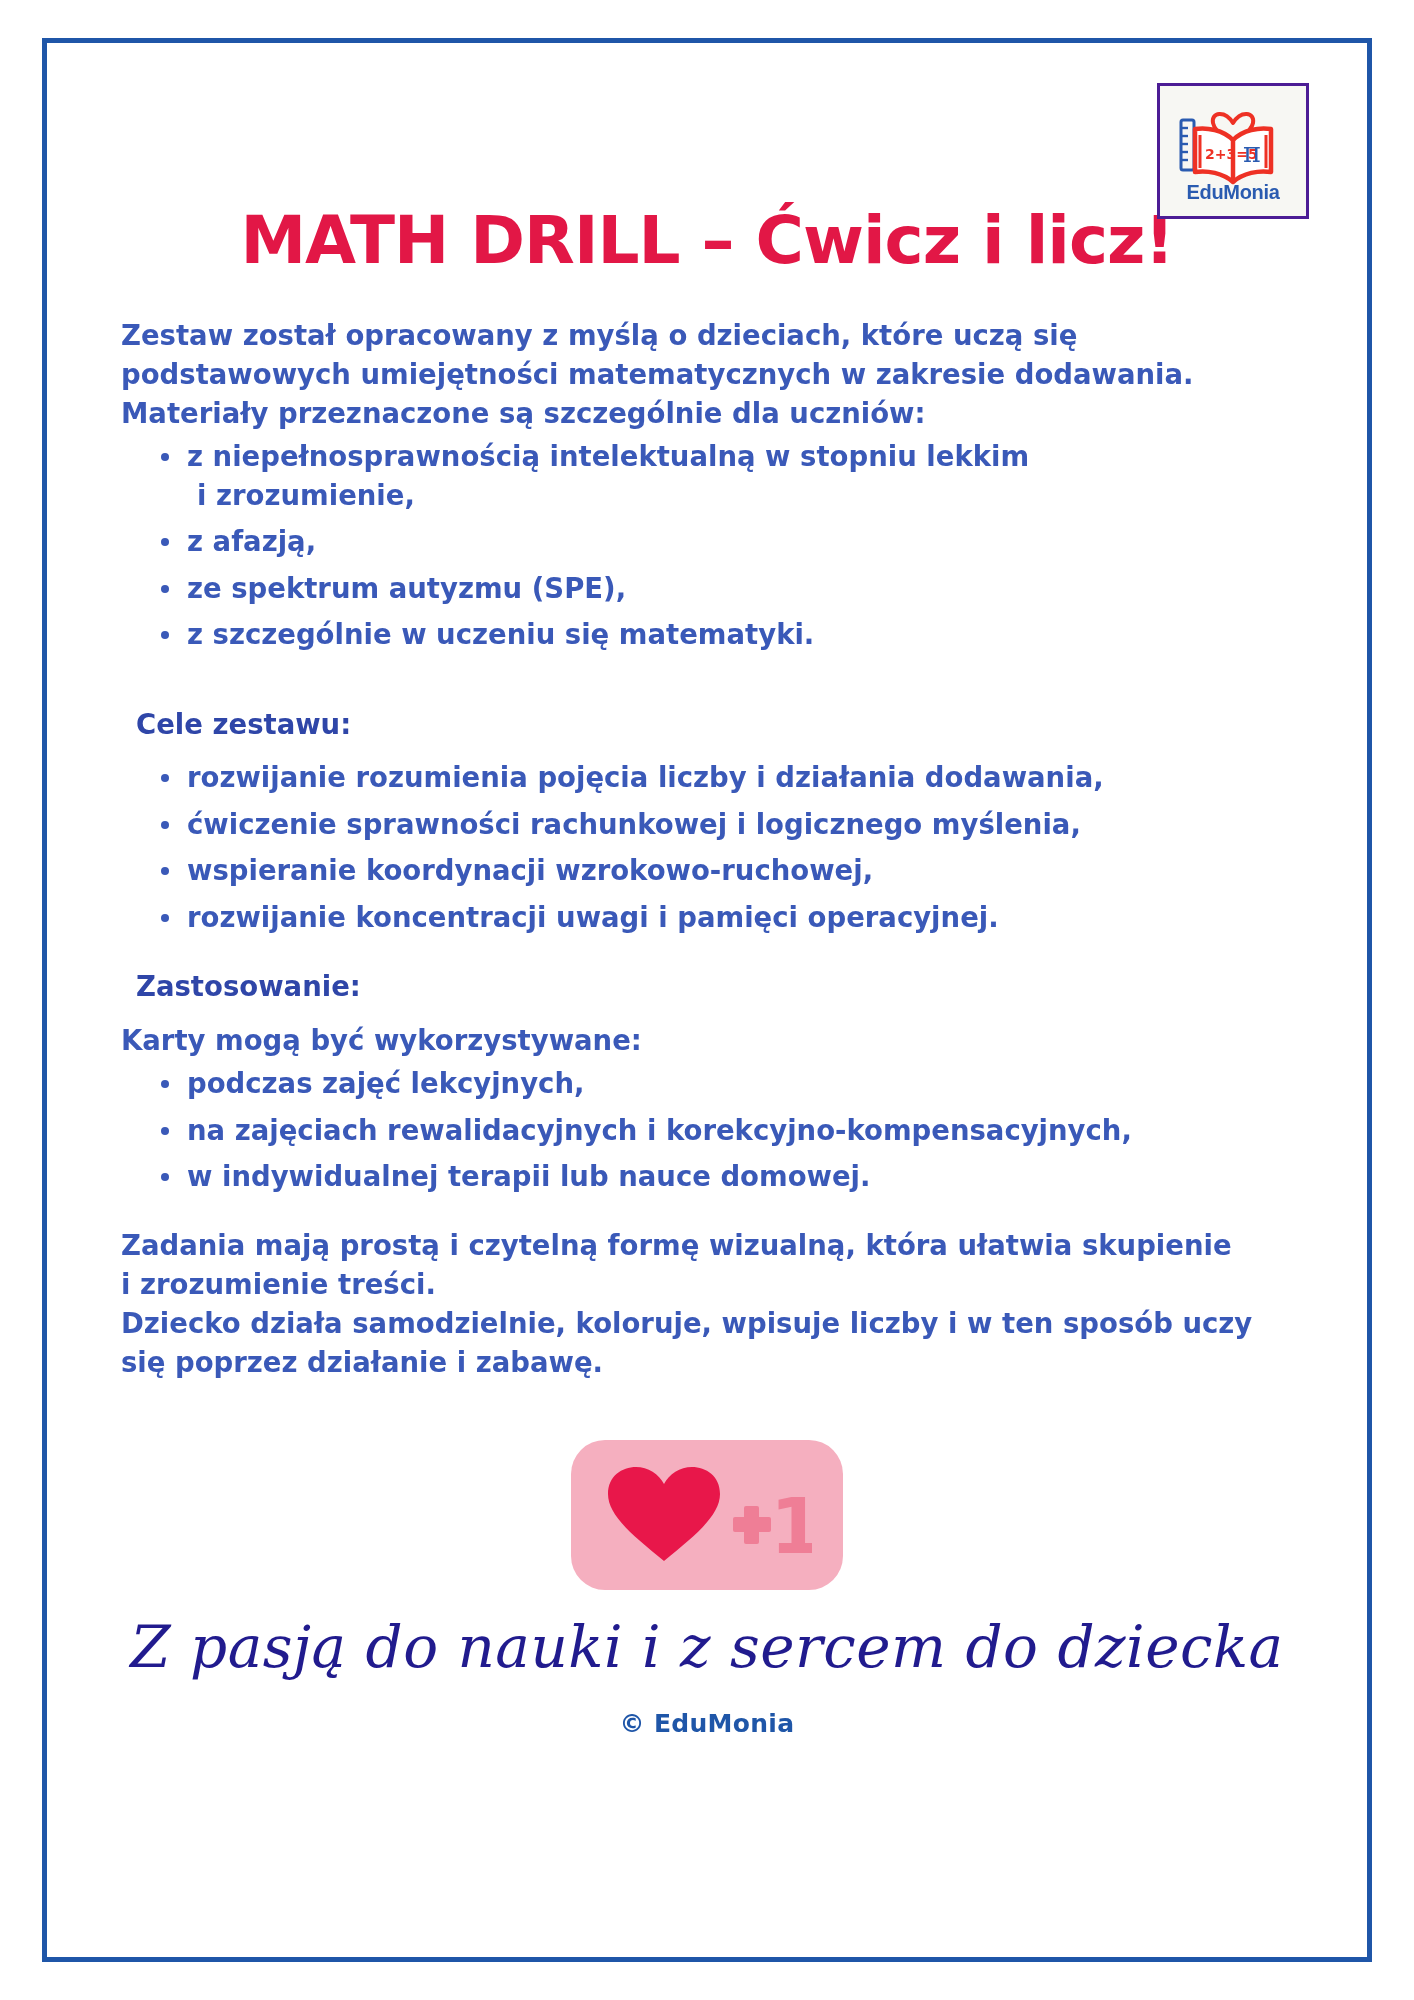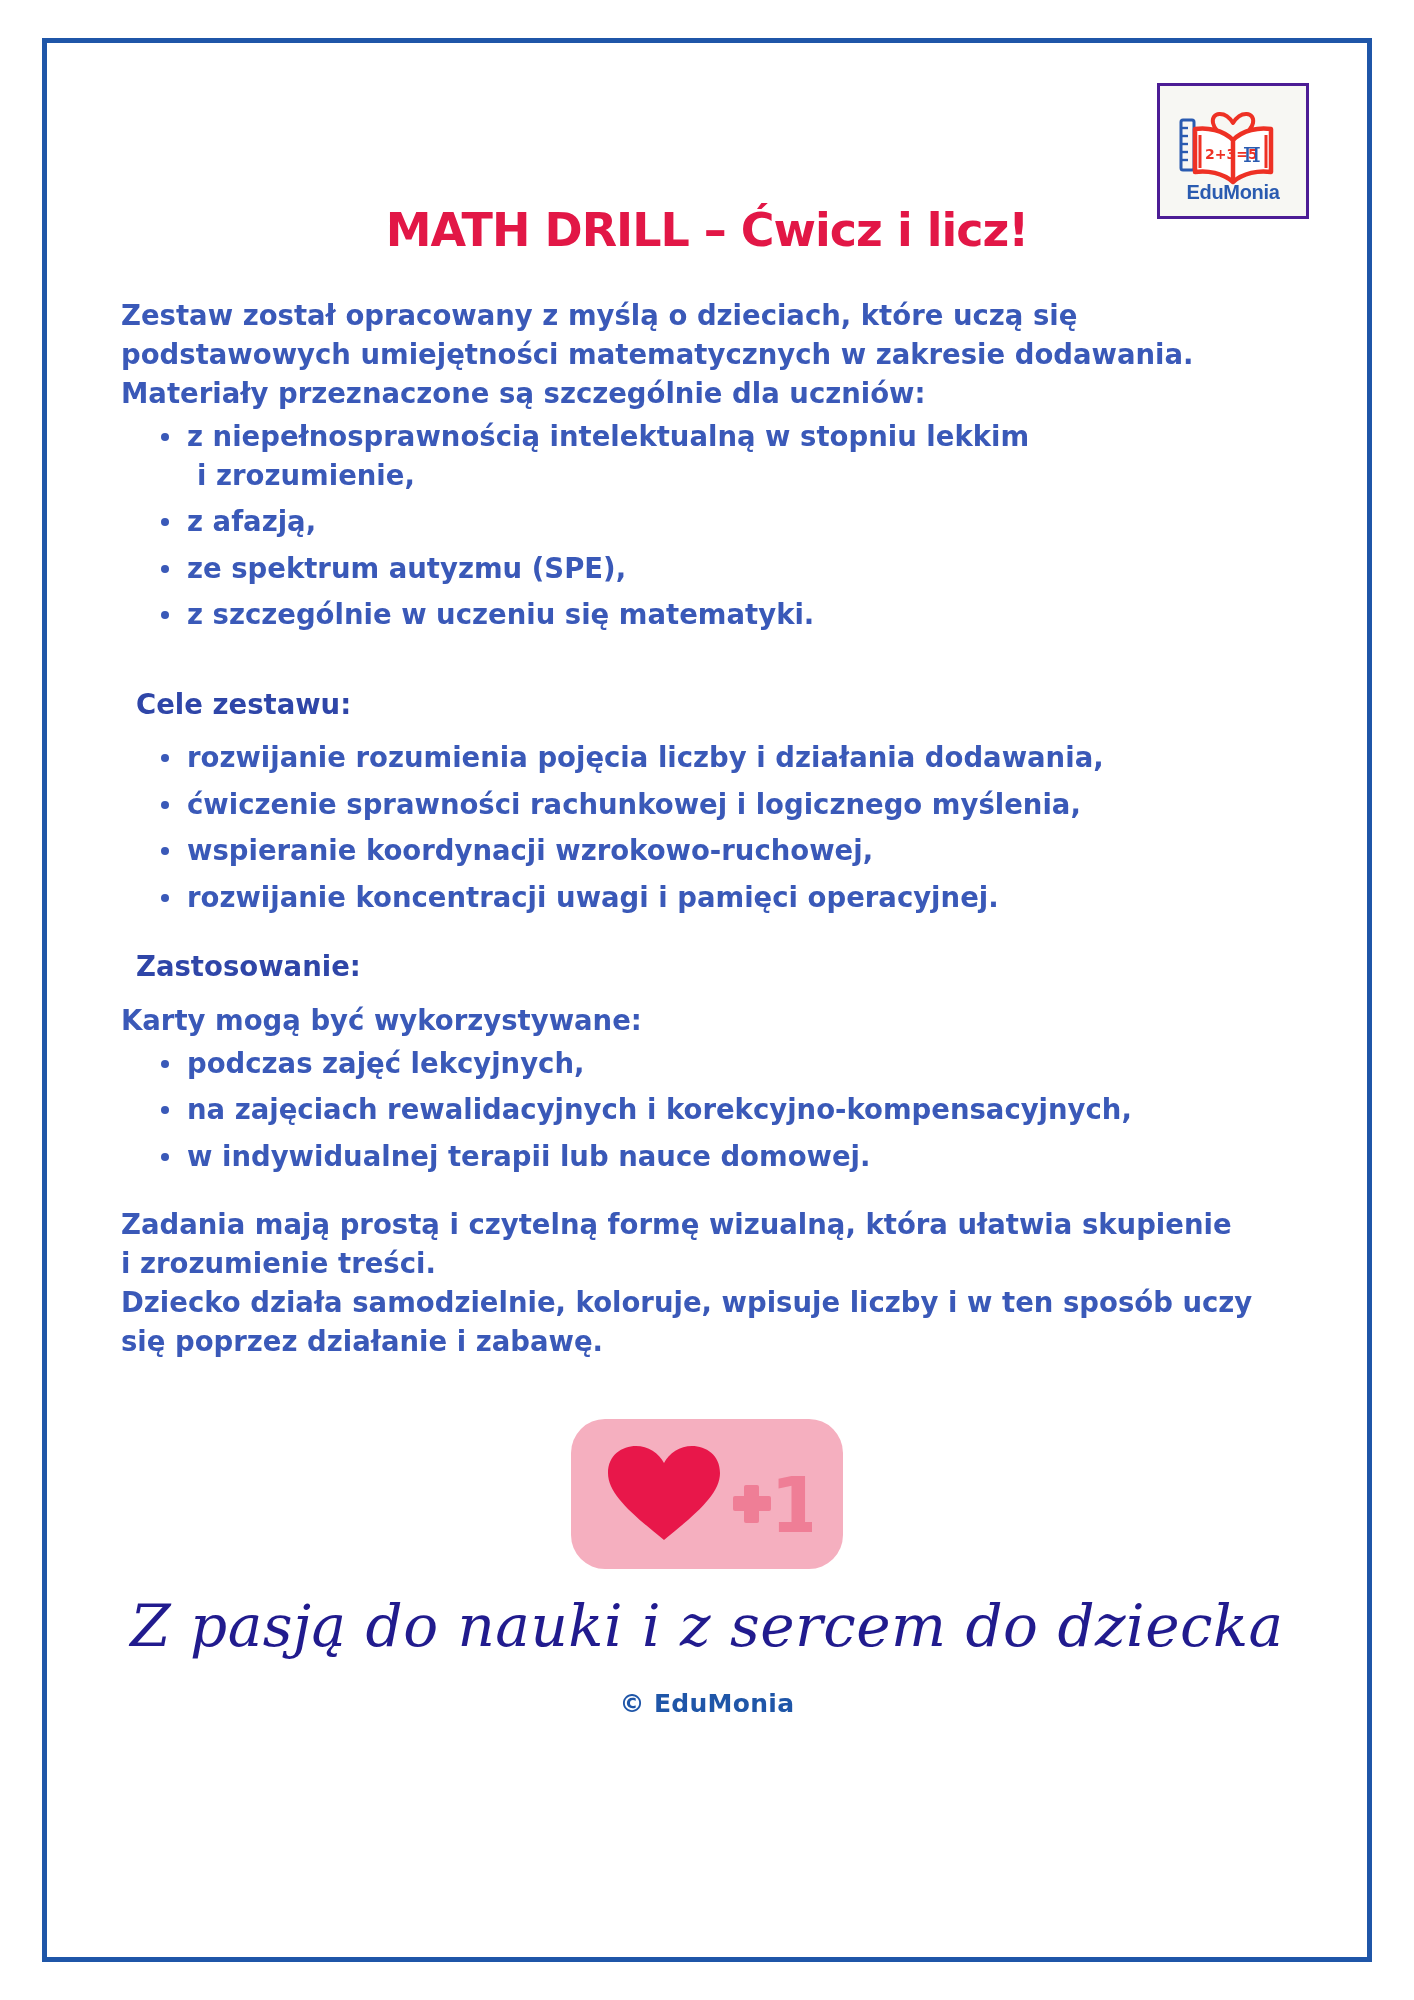--- a/index.html
+++ b/index.html
@@ -63,21 +63,21 @@
     line-height: 1;
     margin-top: -4px;
   }
 
   
   .title {
     margin: 124px 0 0 0;
     text-align: center;
     font-family: "DejaVu Sans", sans-serif;
     font-weight: bold;
-    font-size: 46px;
+    font-size: 66px;
     line-height: 1.02;
     color: #e21746;
     letter-spacing: -1px;
     white-space: nowrap;
   }
 
   
   .body-wrap {
     margin-top: 42px;
     color: #3a59b8;

